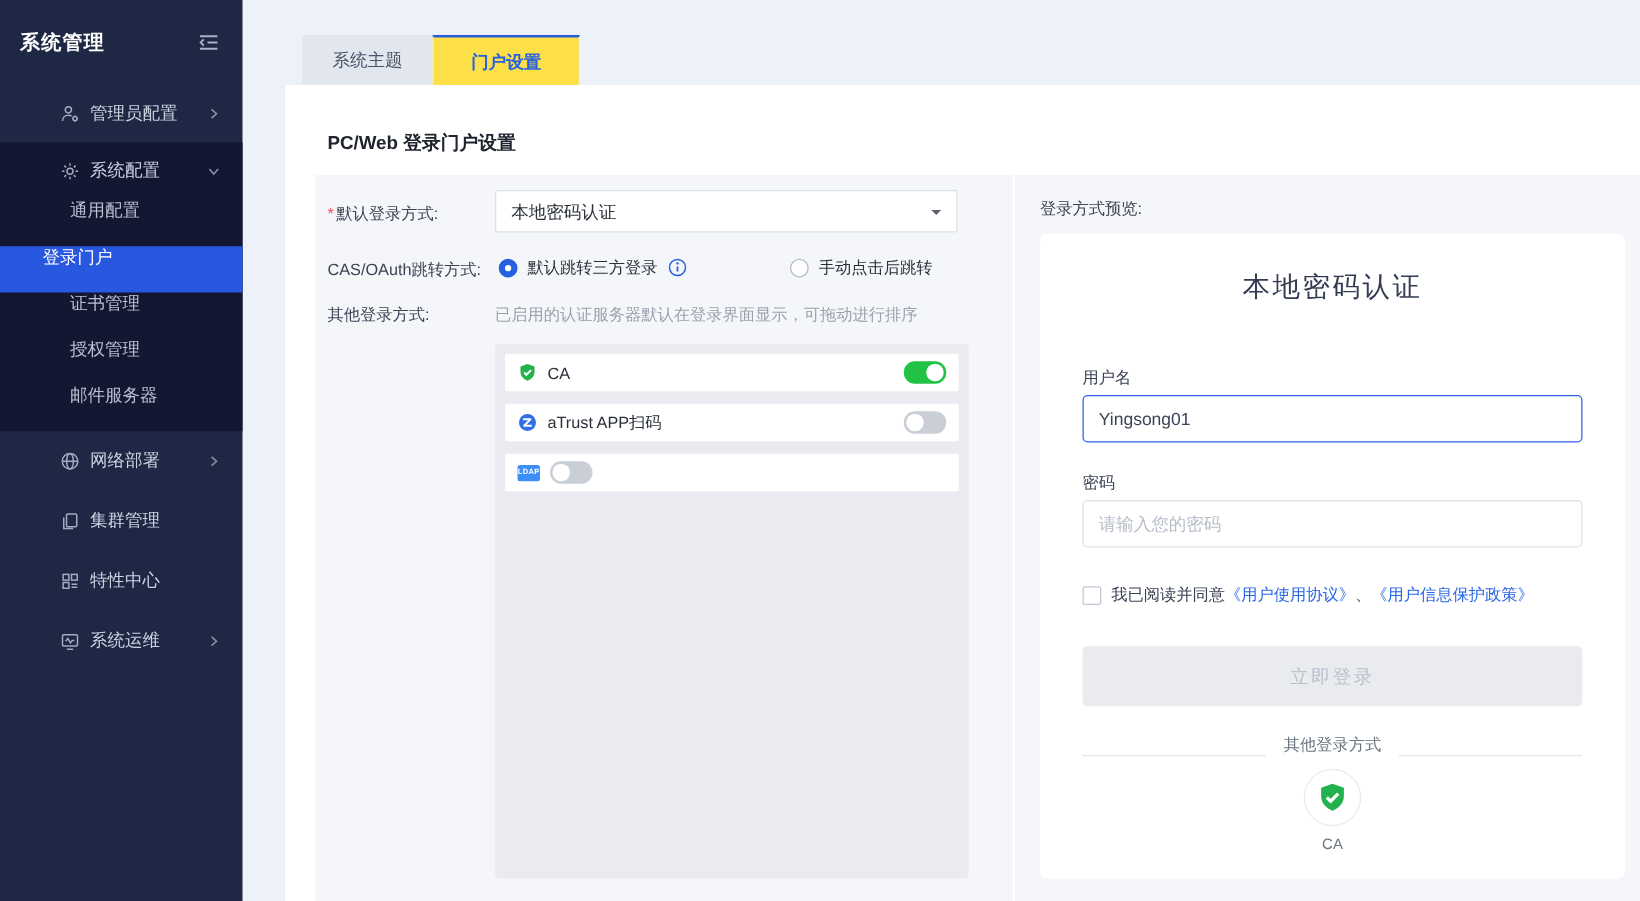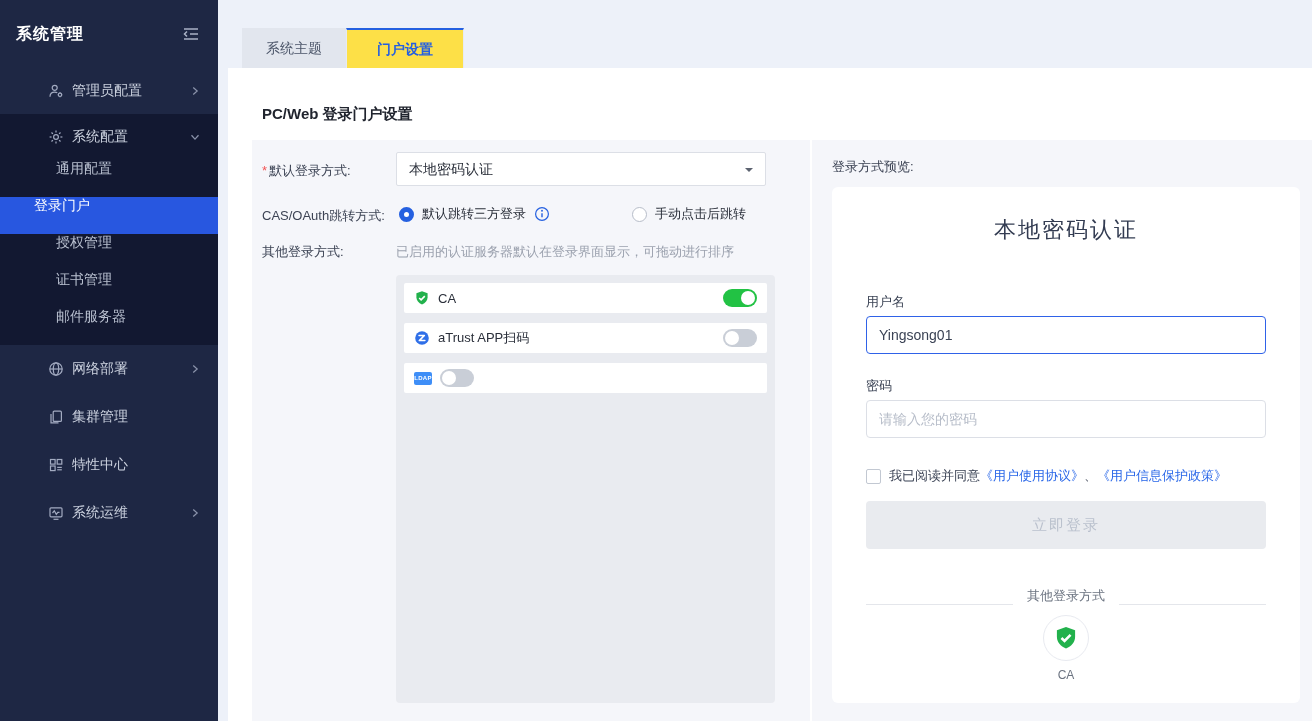--- a/index.html
+++ b/index.html
@@ -6,21 +6,21 @@
   html,body { width:1312px; height:721px; }
   body {
     position:relative; overflow:hidden;
     background:#edf1f9;
     font-family:"Liberation Sans","DejaVu Sans",sans-serif;
     font-size:14px; color:#262b36;
   }
   svg { display:block; }
 
   
-  .sidebar { position:absolute; left:0; top:0; width:218px; height:721px; background:#1e2744; }
+  .sidebar { position:absolute; left:0; top:0; width:194px; height:721px; background:#1e2744; }
   .sb-header { height:68px; display:flex; align-items:center; justify-content:space-between; padding:0 18px 0 16px; }
   .sb-title { color:#ffffff; font-size:16px; font-weight:bold; letter-spacing:1px; }
   .sb-collapse { color:#aab2c6; cursor:pointer; }
   .sb-item { position:relative; height:48px; display:flex; align-items:center; padding-left:48px; color:#ccd2df; cursor:pointer; }
   .sb-item .ic { width:16px; height:16px; margin-right:8px; color:#a3abc1; flex:0 0 16px; }
   .sb-item .chev { position:absolute; right:16px; color:#8b93ab; }
   .sb-item-admin { height:46px; }
   .sb-group { background:#121831; }
   .sb-sub { height:37px; display:flex; align-items:flex-start; padding-left:56px; color:#b9c0d0; cursor:pointer; font-size:14px; }
   .sb-sub.active { background:#2857e0; color:#ffffff;padding-left:34px; }
@@ -88,21 +88,21 @@
     font-family:"Liberation Sans","DejaVu Sans",sans-serif; }
   .pc-input.focus { border:1px solid #2f62e8; }
   .pc-input.normal { border:1px solid #dcdfe6; }
   .pc-input::placeholder { color:#b7bdc9; }
   .agree { position:absolute; left:34px; top:280px; display:flex; align-items:center; font-size:13px; }
   .checkbox { width:15px; height:15px; border:1px solid #c2c8d2; border-radius:2px; background:#fff;
     margin-right:8px; flex:0 0 15px; cursor:pointer; }
   .agree .pre { color:#3a4254; }
   .agree a { color:#2866e8; text-decoration:none; cursor:pointer; }
   .agree .sep { color:#3a4254; }
-  .pc-btn { position:absolute; left:34px; top:314px; width:400px; height:48px; background:#e9ebef;
+  .pc-btn { position:absolute; left:34px; top:330px; width:400px; height:48px; background:#e9ebef;
     border:none; border-radius:4px; font-size:15px; color:#bac1cd; letter-spacing:2px;
     font-family:"Liberation Sans","DejaVu Sans",sans-serif; }
   .pc-divider { position:absolute; left:34px; top:400px; width:400px; display:flex; align-items:flex-end; }
   .pc-divider .line { flex:1; height:1px; background:#e4e6eb; }
   .pc-divider .txt { margin:0 14px; font-size:13px; color:#6b7380; white-space:nowrap; }
   .other-method { position:absolute; left:0; right:0; top:428px; display:flex; flex-direction:column; align-items:center; }
   .om-circle { width:46px; height:46px; border-radius:50%; background:#fff; border:1px solid #e8eaf0;
     display:flex; align-items:center; justify-content:center; cursor:pointer; }
   .om-name { margin-top:7px; font-size:12px; color:#6b7380; }
 </style>
@@ -164,24 +164,24 @@
           </svg>
       </span>
     </div>
     <div class="sb-sub">
         <span>通用配置</span>
       </div>
     <div class="sb-sub active">
         <span>登录门户</span>
       </div>
     <div class="sb-sub">
+        <span>证书管理</span>
+      </div>
+    <div class="sb-sub">
         <span>授权管理</span>
-      </div>
-    <div class="sb-sub">
-        <span>证书管理</span>
       </div>
     <div class="sb-sub">
         <span>邮件服务器</span>
       </div>
   </div>
 
   <div class="sb-item">
     <span class="ic">
       <svg width="16" height="16" viewBox="0 0 16 16" fill="none" stroke="currentColor" stroke-width="1.2">
         <circle cx="8" cy="8" r="6.2"></circle>

